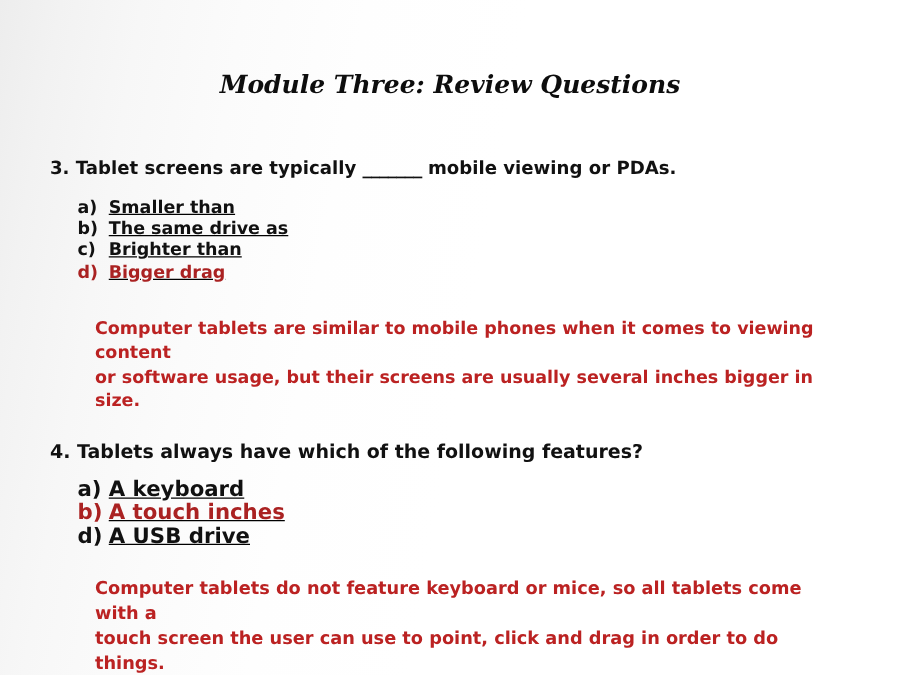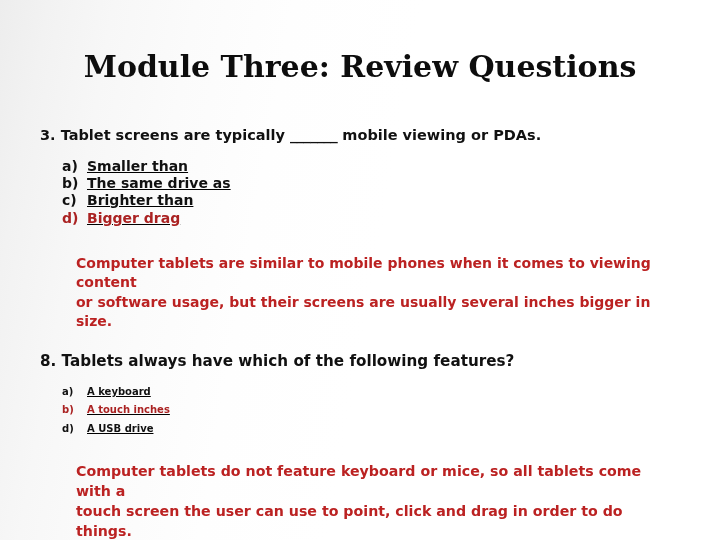--- a/index.html
+++ b/index.html
@@ -32,24 +32,25 @@
 
   
   #title {
     position: absolute;
     left: 0;
     top: 50px;
     width: 720px;
     text-align: center;
     font-family: "DejaVu Serif", serif;
     font-weight: bold;
-    font-size: 30px;
+    font-size: 20px;
     line-height: 34px;
     color: #0d0d0d;
     letter-spacing: 0px;
+    font-style: italic;
   }
 
   
   #body-block {
     position: absolute;
     left: 0;
     top: 126px;
     width: 720px;
   }
 
@@ -77,21 +78,21 @@
     padding: 0;
     text-decoration: underline;
   }
   .options.q3 {
     margin-top: 13px;
     font-size: 14px;
     line-height: 17.2px;
   }
   .options.q4 {
     margin-top: 12px;
-    font-size: 10px;
+    font-size: 17px;
     line-height: 18.6px;
   }
   .opt {
     display: block;
     padding-left: 62px;
     color: #111111;
     font-weight: bold;
     white-space: nowrap;
   }
   .opt .marker {
@@ -144,21 +145,21 @@
       <li class="opt"><span class="marker">a)</span><span>Smaller than</span></li>
       <li class="opt"><span class="marker">b)</span><span>The same drive as</span></li>
       <li class="opt"><span class="marker">c)</span><span>Brighter than</span></li>
       <li class="opt correct"><span class="marker">d)</span><span>Bigger drag</span></li>
     </ul>
 
     <div class="explain e1"><span>Computer tablets are similar to mobile phones when it comes to viewing content</span><span class="l2">or software usage, but their screens are usually several inches bigger in size.</span></div>
 
     <div class="spacer-q4"></div>
 
-    <div class="question q4">8. Tablets always have which of the following features?</div>
+    <div class="question q4">4. Tablets always have which of the following features?</div>
 
     <ul class="options q4">
       <li class="opt"><span class="marker">a)</span><span>A keyboard</span></li>
       <li class="opt correct"><span class="marker">b)</span><span>A touch inches</span></li>
       <li class="opt"><span class="marker">d)</span><span>A USB drive</span></li>
     </ul>
 
     <div class="explain e2"><span>Computer tablets do not feature keyboard or mice, so all tablets come with a</span><span class="l2">touch screen the user can use to point, click and drag in order to do things.</span></div>
 
   </div>

